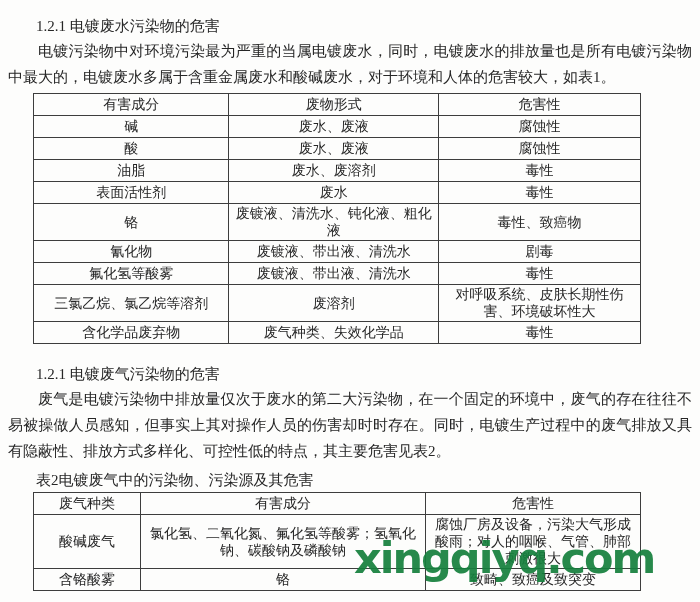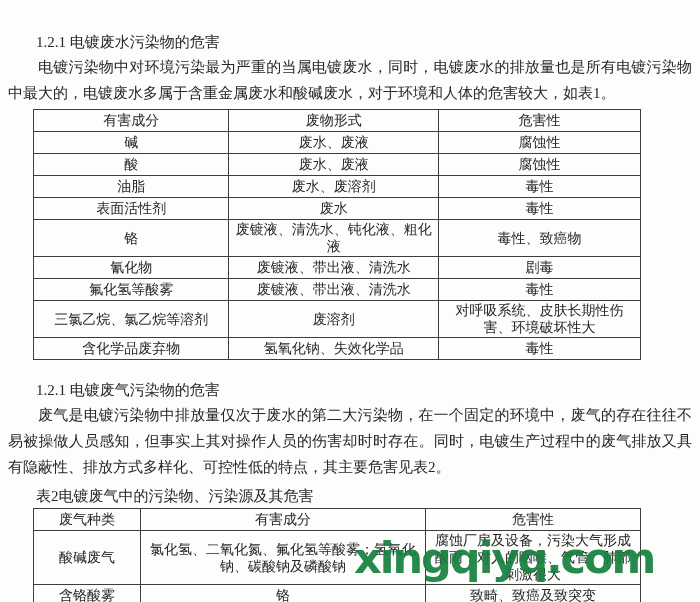--- a/index.html
+++ b/index.html
@@ -9,21 +9,21 @@
     font-family:"Liberation Serif","DejaVu Serif",serif;
     color:#262626;
     position:relative;
     overflow:hidden;
   }
   .doc{padding:8px 8px 0 8px;position:relative;}
   .sec-heading{
     font-size:15px;line-height:20px;font-weight:500;
     margin:0 0 0 28px;
   }
-  .sec-heading.first{margin-top:24px;}
+  .sec-heading.first{margin-top:8px;}
   .sec-heading.second{margin-top:20px;}
   .para{
     font-size:15px;line-height:26px;
     text-indent:2em;text-align:justify;
     margin:2px 0 0 0;
   }
   .table-caption{
     font-size:15px;line-height:17px;
     margin:4px 0 0 28px;
   }
@@ -126,21 +126,21 @@
           <td>废镀液、带出液、清洗水</td>
           <td>毒性</td>
         </tr>
         <tr>
           <td>三氯乙烷、氯乙烷等溶剂</td>
           <td>废溶剂</td>
           <td>对呼吸系统、皮肤长期性伤害、环境破坏性大</td>
         </tr>
         <tr>
           <td>含化学品废弃物</td>
-          <td>氢氧化钠、失效化学品</td>
+          <td>废气种类、失效化学品</td>
           <td>毒性</td>
         </tr>
       </tbody>
     </table>
 
   <div class="sec-heading second">1.2.1 电镀废气污染物的危害</div>
 
   <div class="para">废气是电镀污染物中排放量仅次于废水的第二大污染物，在一个固定的环境中，废气的存在往往不易被操做人员感知，但事实上其对操作人员的伤害却时时存在。同时，电镀生产过程中的废气排放又具有隐蔽性、排放方式多样化、可控性低的特点，其主要危害见表2。</div>
 
   <div class="table-caption" style="margin-top:8px;">表2电镀废气中的污染物、污染源及其危害</div>

